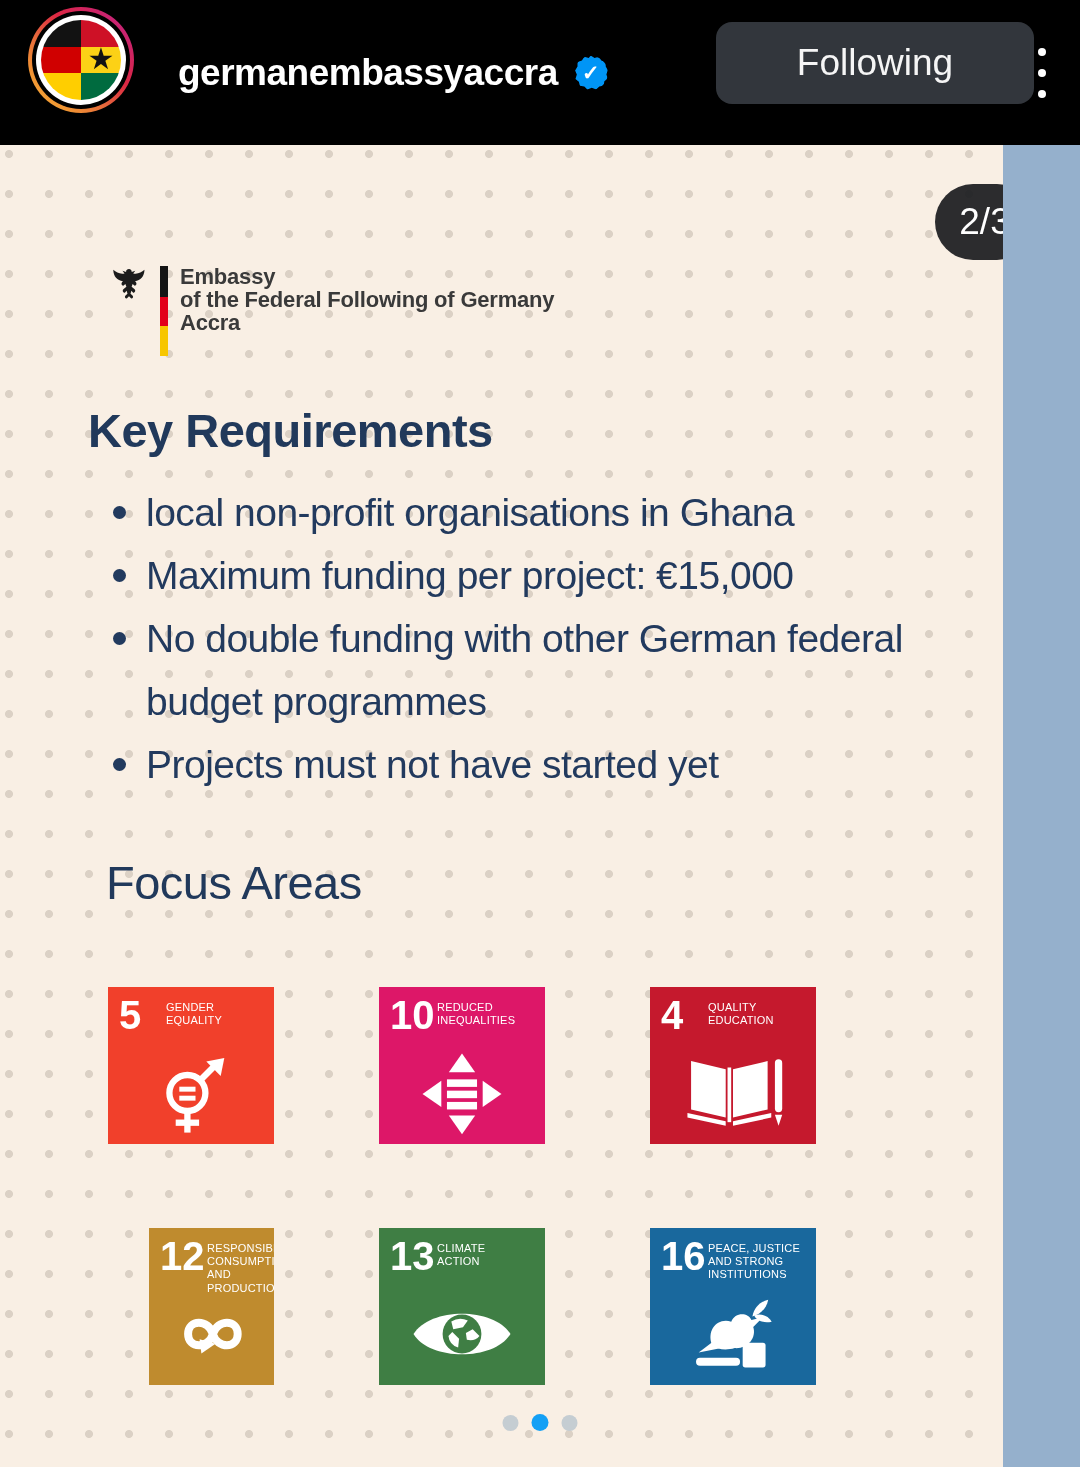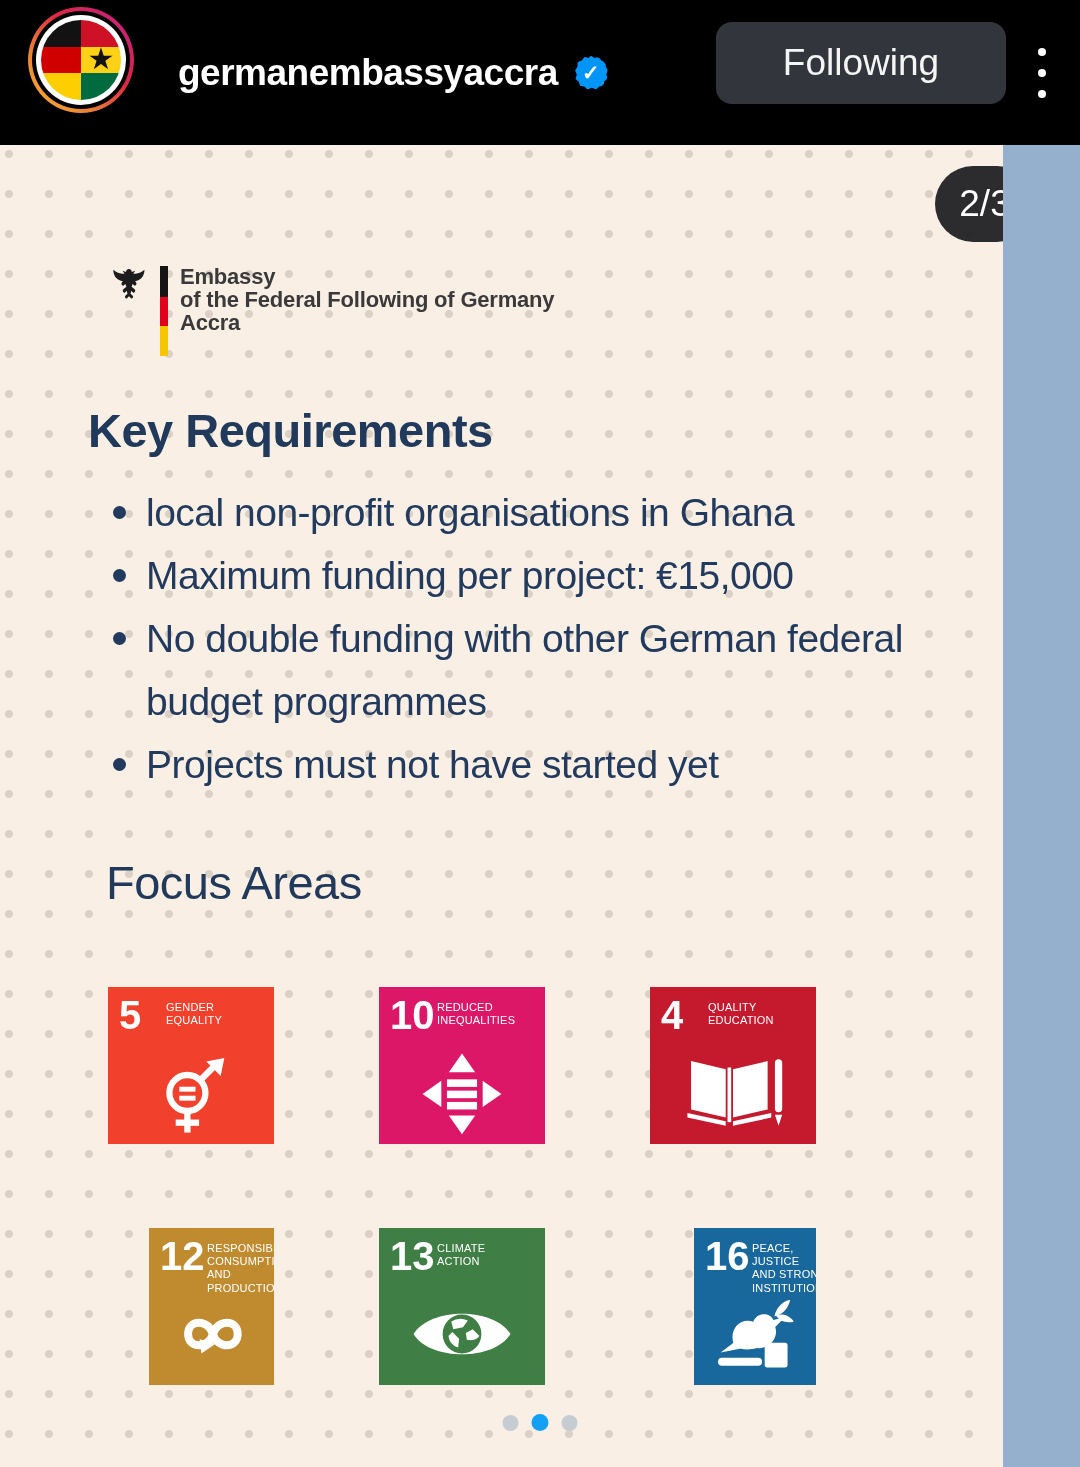--- a/index.html
+++ b/index.html
@@ -21,37 +21,37 @@
   .flag-right{width:50%;height:100%;position:relative;background:linear-gradient(180deg,#ce1126 0 33.4%,#fcd116 33.4% 66.7%,#006b3f 66.7% 100%);}
   .flag-star{position:absolute;left:50%;top:50%;transform:translate(-50%,-55%);color:#121212;font-size:30px;line-height:1;}
   .user-row{position:absolute;left:178px;top:0;height:145px;display:flex;align-items:center;gap:16px;}
   .username{color:#fff;font-size:37px;font-weight:700;letter-spacing:-0.5px;}
   .verified{
     width:34px;height:34px;border-radius:50%;background:#0095f6;color:#fff;
     display:flex;align-items:center;justify-content:center;font-size:21px;font-weight:700;
     clip-path:polygon(50% 0%,61% 7%,74% 4%,81% 15%,94% 19%,94% 32%,100% 43%,96% 56%,100% 68%,90% 76%,88% 89%,75% 91%,66% 100%,53% 95%,40% 100%,31% 91%,18% 89%,15% 77%,5% 69%,9% 56%,4% 44%,11% 32%,11% 19%,24% 15%,31% 4%,44% 7%);
   }
   .following-btn{
-    position:absolute;left:716px;top:22px;width:290px;height:82px;border-radius:16px;
+    position:absolute;left:716px;top:22px;width:318px;height:82px;border-radius:16px;
     background:#32363c;color:#f5f5f5;font-size:37px;display:flex;align-items:center;justify-content:center;
     border:none;cursor:pointer;
   }
   .kebab{position:absolute;left:1018px;top:0;width:48px;height:145px;display:flex;flex-direction:column;align-items:center;justify-content:center;gap:13px;cursor:pointer;}
   .kebab .kdot{width:8px;height:8px;border-radius:50%;background:#fff;}
   
   .carousel{position:absolute;left:0;top:145px;width:1080px;height:1322px;}
   .slide{
     position:absolute;left:0;top:0;width:1003px;height:1322px;
     background-color:#f9efe4;
     background-image:radial-gradient(circle at 9px 9px,rgba(150,138,126,.30) 3.6px,transparent 4.4px);
     background-size:40px 40px;
   }
   .next-strip{position:absolute;left:1003px;top:0;width:77px;height:1322px;background:#95b0cc;}
   .page-badge{
-    position:absolute;left:935px;top:21px;width:100px;height:76px;border-radius:38px;
+    position:absolute;left:935px;top:39px;width:100px;height:76px;border-radius:38px;
     background:rgba(26,27,30,.92);color:#fff;font-size:37px;display:flex;align-items:center;justify-content:center;
   }
   
   .logo-block{position:absolute;left:108px;top:118px;display:flex;align-items:flex-start;}
   .logo-bar{width:8px;height:90px;margin:3px 12px 0 10px;background:linear-gradient(180deg,#141414 0 34%,#e2001a 34% 67%,#f7c600 67% 100%);}
   .logo-text{font-size:22px;font-weight:700;color:#3a3a3a;line-height:23px;padding-top:2px;letter-spacing:-0.2px;}
   
   .h-req{position:absolute;left:88px;top:258px;font-size:47px;font-weight:700;color:#21395b;letter-spacing:-0.5px;}
   .bullets{position:absolute;left:106px;top:336px;width:846px;margin:0;padding:0;list-style:none;color:#223a5e;}
   .bullets li{position:relative;padding-left:40px;font-size:39px;line-height:63px;letter-spacing:-0.5px;}
@@ -215,21 +215,21 @@
               <circle class="iris" cx="55" cy="33" r="20"></circle>
               <g fill="#fff">
                 <path d="M44 20 q8 -5 17 -1 l-5 7 -10 2 z"></path>
                 <path d="M41 35 q1 9 10 12 l1 -9 -7 -7 z"></path>
                 <path d="M60 39 q8 2 13 -4 l-7 -7 -7 4 z"></path>
               </g>
             </svg>
           </div>
         </div>
 
-        <div class="sdg-tile tile-16" style="background: rgb(25, 104, 157); margin-left: 44px;">
+        <div class="sdg-tile tile-16" style="background: rgb(25, 104, 157);">
           <span class="sdg-num">16</span>
           <span class="sdg-label">PEACE, JUSTICE
 AND STRONG
 INSTITUTIONS</span>
           <div class="sdg-icon">
             <svg viewBox="0 0 100 100" width="92" height="88">
               <g fill="#fff">
                 <path d="M72 30 C74 20 81 13 90 11 C88 21 81 28 72 30 Z"></path>
                 <path d="M74 29 C81 26 90 29 94 36 C85 38 77 35 74 29 Z"></path>
                 <path d="M26 62 C20 46 32 31 48 36 C52 25 67 25 71 34 L84 31 L73 42 C77 54 67 67 52 66 C42 69 32 68 26 62 Z"></path>

